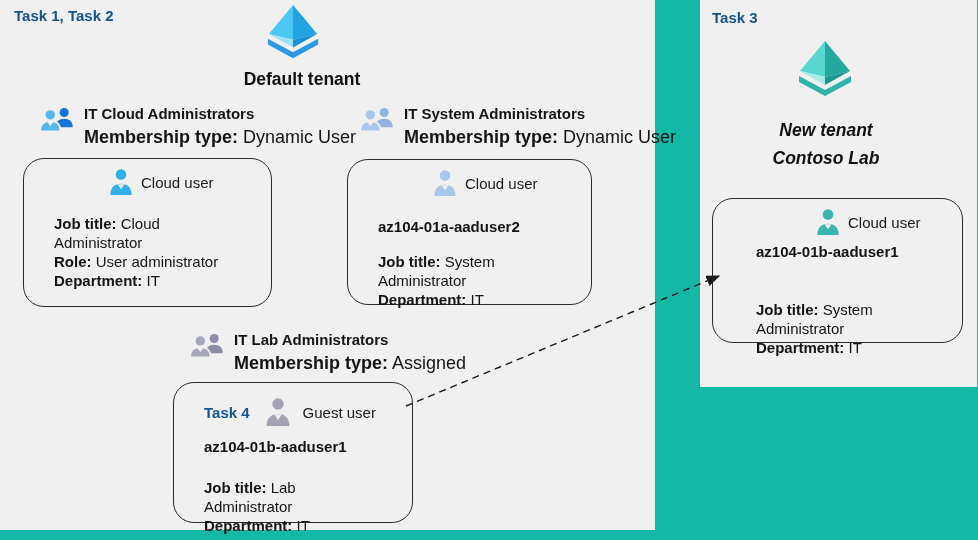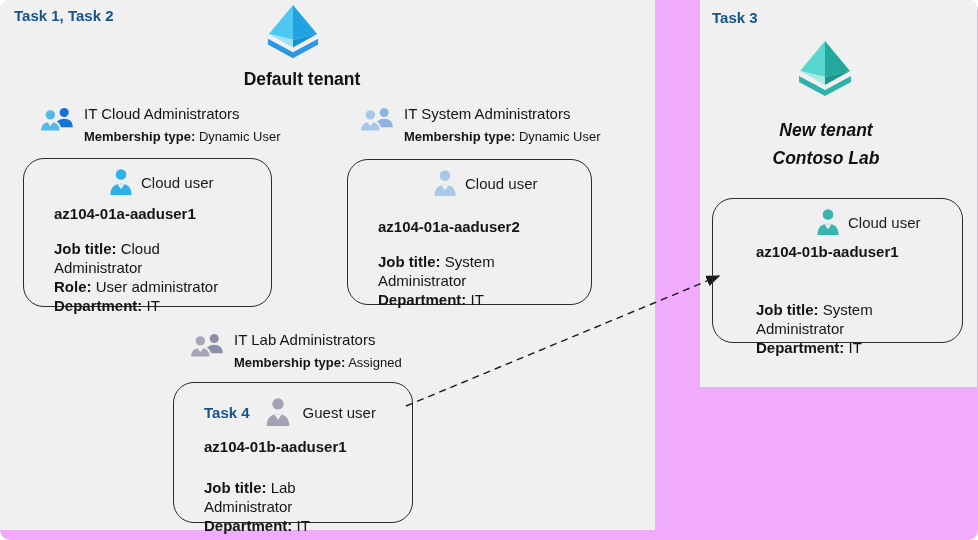--- a/index.html
+++ b/index.html
@@ -1,29 +1,29 @@
 <!DOCTYPE html>
 <html><head>
 <meta charset="utf-8">
 <style>
   html,body{margin:0;padding:0;background:#fff;}
   .stage{
     position:relative;width:978px;height:540px;overflow:hidden;
-    font-family:"Liberation Sans",sans-serif;color:#141414;background:#f0abfc;border-radius:10px;
+    font-family:"Liberation Sans",sans-serif;color:#141414;background:#14b8a6;
   }
   .panel{position:absolute;background:#F0F0F1;}
   .panel.left{left:0;top:0;width:655px;height:530px;}
   .panel.right{left:700px;top:0;width:277px;height:387px;}
   .task-label{position:absolute;font-size:15px;font-weight:bold;color:#15538E;}
   .tenant-title{position:absolute;font-size:17.5px;font-weight:bold;color:#111;text-align:center;}
   .tenant-title .line{display:block;}
   .tenant-title .line + .line{margin-top:7px;}
   .group{position:absolute;display:flex;gap:9px;align-items:flex-start;}
-  .group-title{font-size:15px;font-weight:normal;line-height:20px;}
-  .group-membership{font-size:13px;line-height:20px;margin-top:3px;}
+  .group-title{font-size:15px;font-weight:bold;line-height:20px;}
+  .group-membership{font-size:18px;line-height:20px;margin-top:3px;}
   .ubox{
     position:absolute;border:1.5px solid #2B2B2B;border-radius:21px;
     padding:8px 30px;box-sizing:border-box;background:transparent;
   }
   .ubox-head{display:flex;align-items:center;gap:7px;height:30px;}
   .utype{font-size:15px;color:#1a1a1a;white-space:nowrap;}
   .utask{font-size:15px;font-weight:bold;color:#15538E;margin-right:7px;white-space:nowrap;}
   .uname{font-size:15px;font-weight:bold;white-space:nowrap;}
   .udetails{font-size:15px;line-height:19px;}
   .udetails b{font-weight:bold;}
@@ -78,21 +78,20 @@
 
   <div class="ubox" style="left:23px;top:158px;width:249px;height:149px;">
     <div class="ubox-head" style="margin-left:54px;">
       <svg width="26" height="28" viewBox="0 0 24 27">
         <circle cx="12" cy="6.2" r="5.1" fill="#2FB0E8"></circle>
         <path d="M1.8 26 C1.8 18.6 5.8 15.2 12 15.2 C18.2 15.2 22.2 18.6 22.2 26 Z" fill="#2FB0E8"></path>
         <polygon points="8.6,15.6 12,20.6 15.4,15.6" fill="#F0F0F1"></polygon>
       </svg>
       <span class="utype">Cloud user</span>
     </div>
-    <div class="uname" style="margin-top:8px;">az104-01a-aaduser1</div>
     <div class="udetails" style="margin-top:17px;">
       <div><b>Job title:</b> <span>Cloud Administrator</span></div>
       <div><b>Role:</b> <span>User administrator</span></div>
       <div><b>Department:</b> <span>IT</span></div>
     </div>
   </div>
 
   <div class="group" style="left:358px;top:104px;">
     <svg width="37" height="32" viewBox="0 0 36 31">
       <circle cx="25.5" cy="8.2" r="4.4" fill="#90B4E0"></circle>

